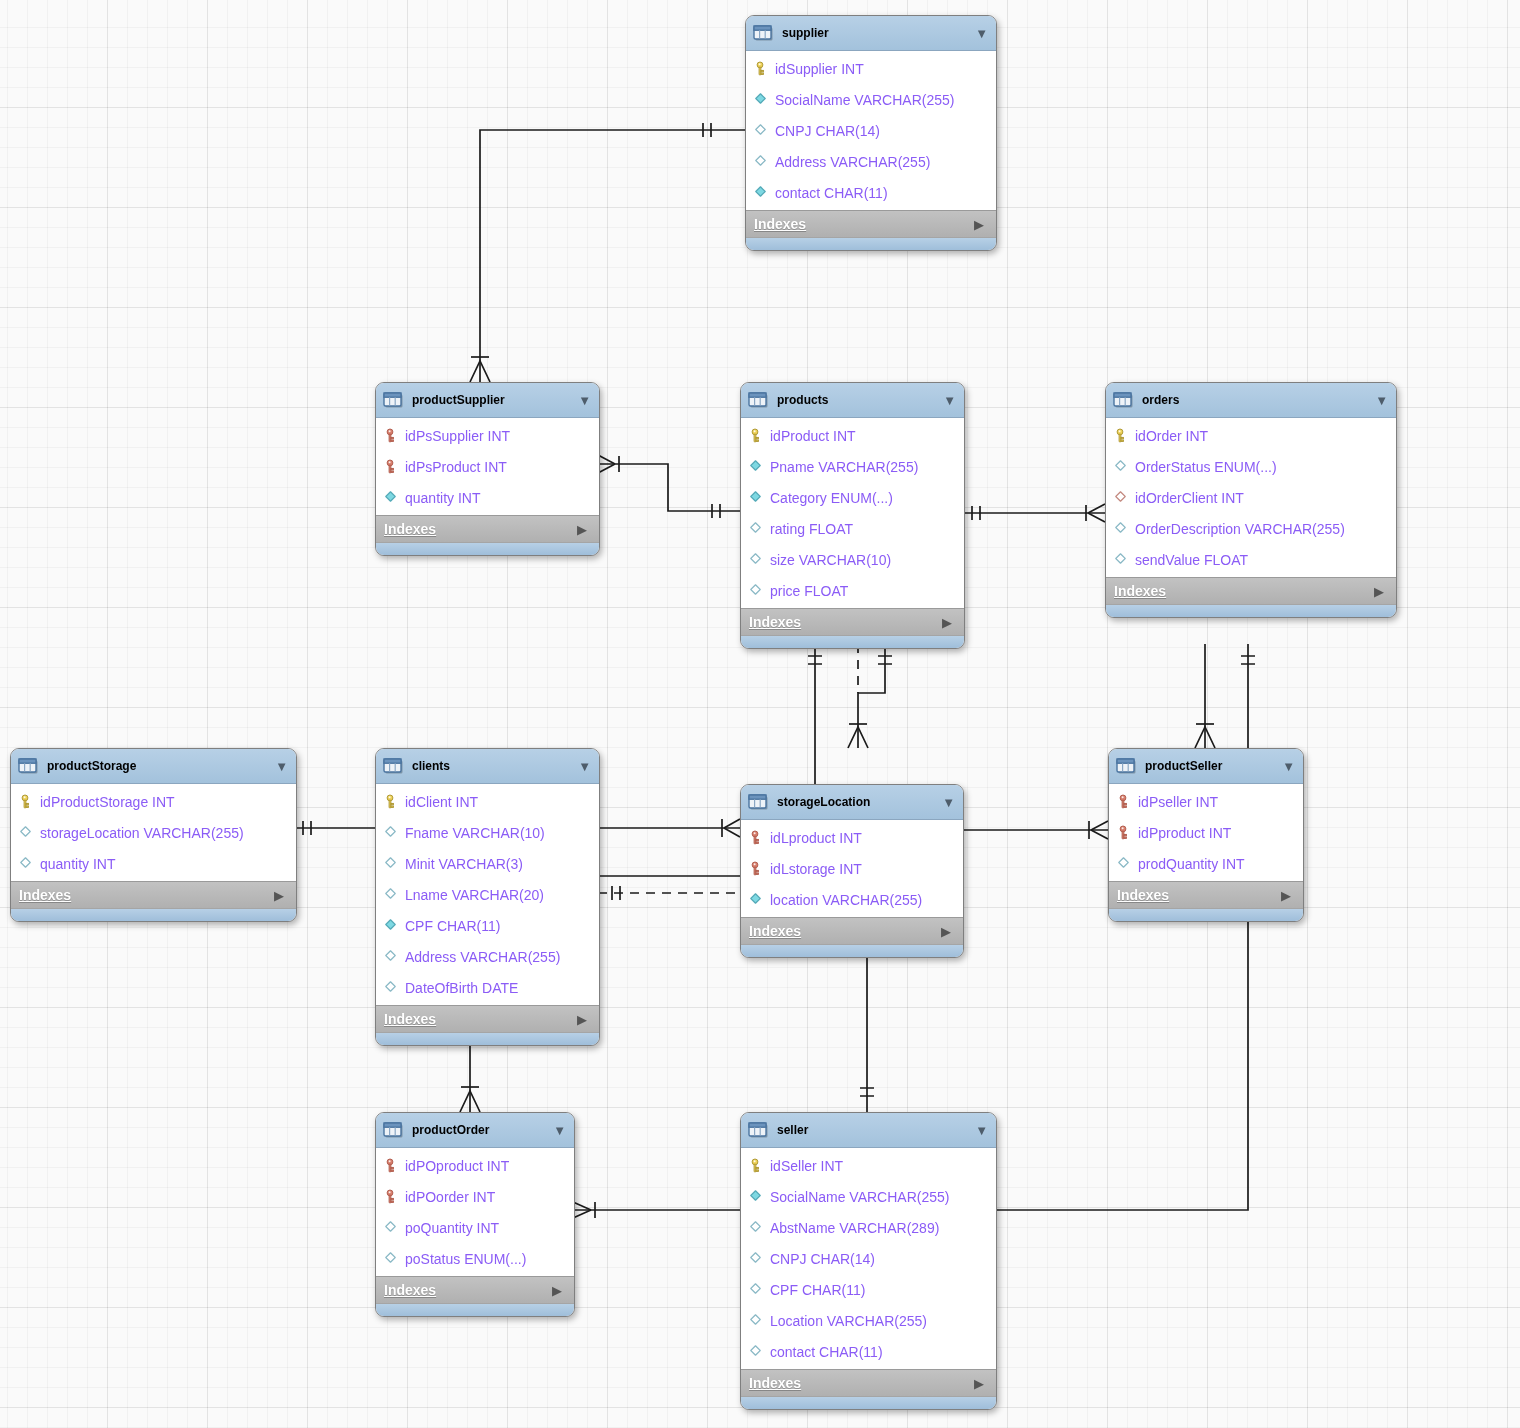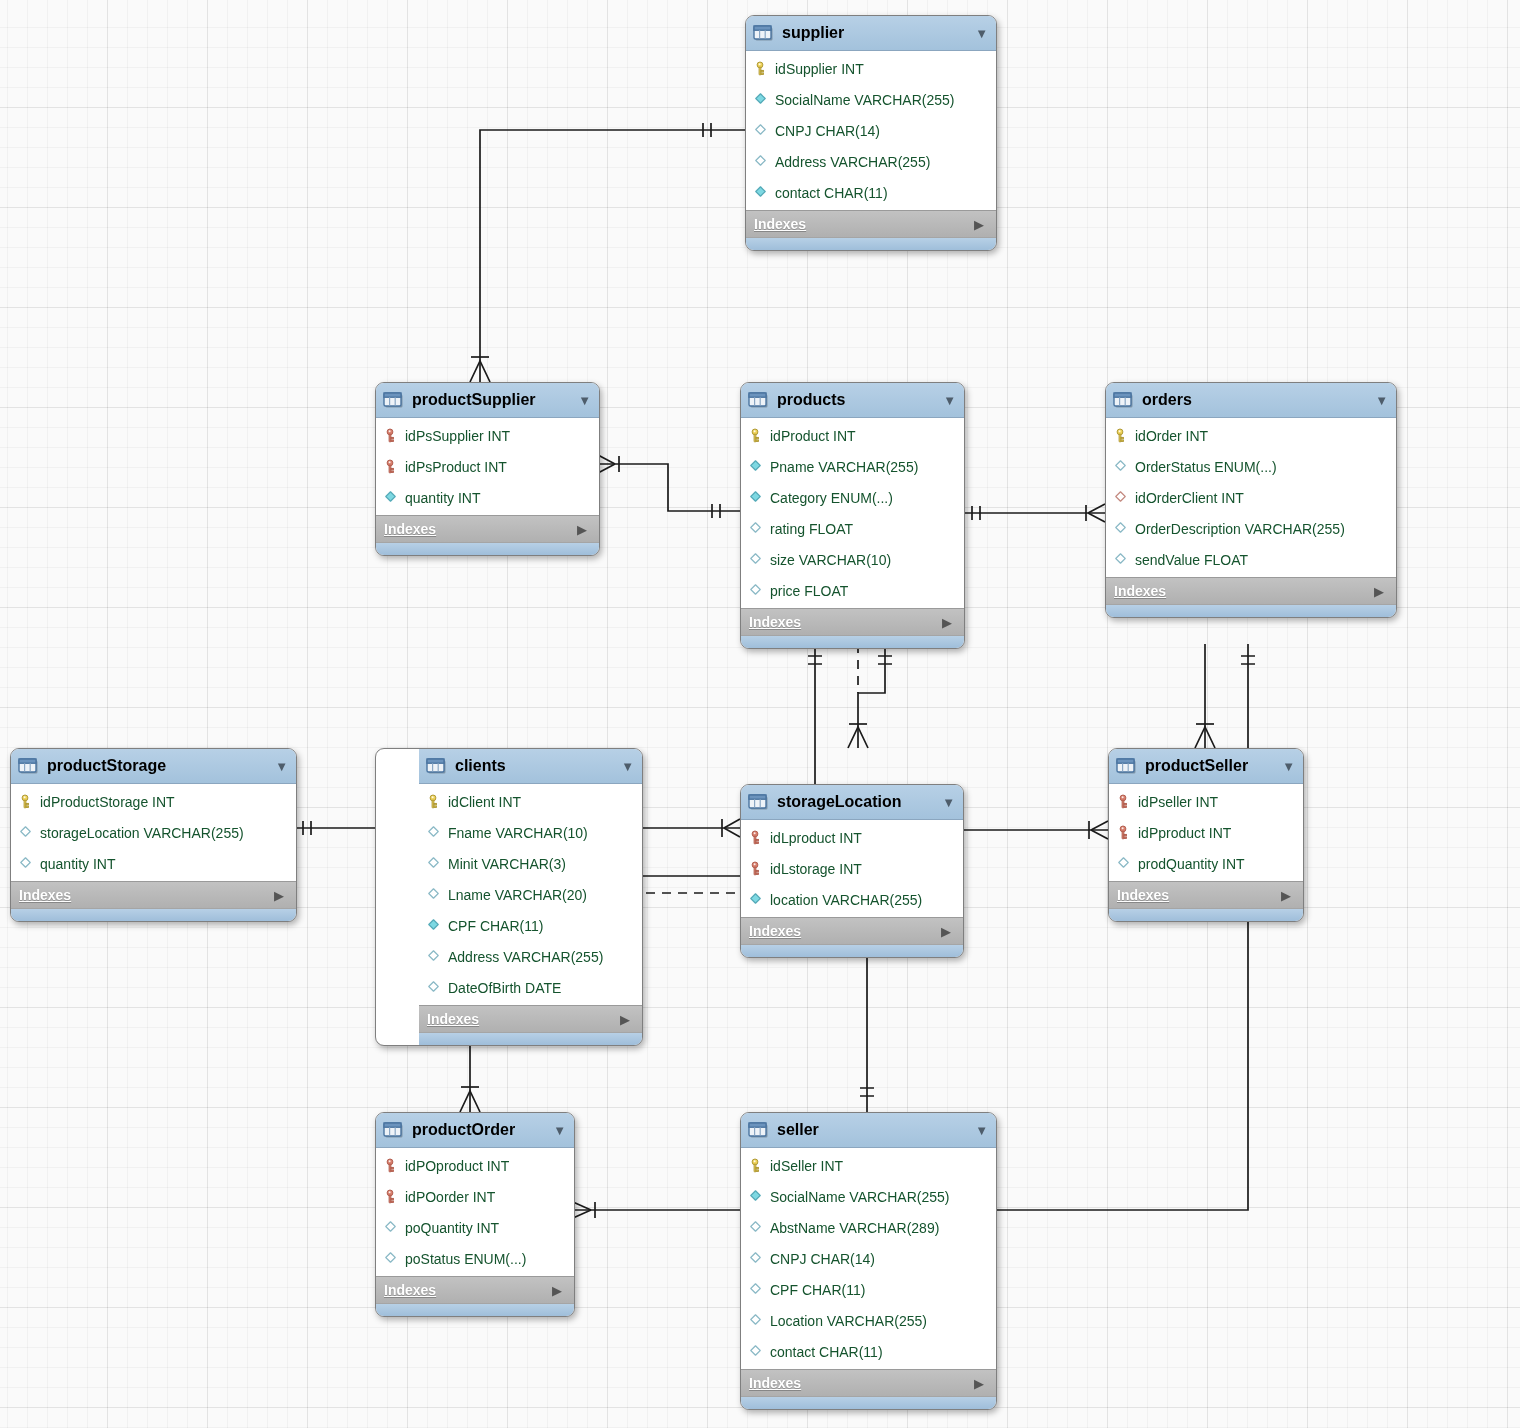--- a/index.html
+++ b/index.html
@@ -27,26 +27,26 @@
     box-shadow:2px 3px 6px rgba(0,0,0,.3);
     background:#fff;overflow:hidden;
   }
   .tbl-header{
     height:35px;display:flex;align-items:center;
     background:linear-gradient(#b7d0e6,#a3c2dc);
     border-bottom:1px solid #8ba6bf;
     padding:0 8px 0 6px;box-sizing:border-box;
   }
   .tbl-icon-wrap{display:inline-flex;width:24px;height:20px;margin-right:6px;}
-  .tbl-title{font-size:16px;font-weight:bold;color:#000;}
+  .tbl-title{font-size:12px;font-weight:bold;color:#000;}
   .arrow-down{margin-left:auto;font-size:13px;color:#4e5d6b;line-height:1;}
   .rows{background:#fff;padding:2px 0;}
   .row{height:31px;display:flex;align-items:center;padding-left:8px;}
   .row .icon{display:inline-flex;width:14px;height:15px;margin-right:7px;flex:none;}
-  .col-text{font-size:14px;color:#14532d;white-space:nowrap;}
+  .col-text{font-size:14px;color:#8b5cf6;white-space:nowrap;}
   .tbl-footer{
     height:28px;display:flex;align-items:center;
     background:linear-gradient(#c2c2c2,#b0b0b0);
     border-top:1px solid #9a9a9a;border-bottom:1px solid #a5a5a5;
     padding:0 12px 0 8px;box-sizing:border-box;
   }
   .footer-label{font-size:14px;font-weight:bold;color:#fff;
     text-shadow:0 1px 1px rgba(0,0,0,.25);text-decoration:underline;}
   .arrow-right{margin-left:auto;font-size:13px;color:#555;line-height:1;}
   .tbl-bottom{height:12px;background:linear-gradient(#b7d0e6,#9fbeda);}
@@ -441,21 +441,21 @@
             <span class="col-text">quantity INT</span>
           </div>
         </div>
     <div class="tbl-footer">
       <span class="footer-label">Indexes</span>
       <span class="arrow-right">▶</span>
     </div>
     <div class="tbl-bottom"></div>
   </div>
 
-  <div class="db-table" style="left: 375px; top: 748px; width: 223px; padding-left: 43px;">
+  <div class="db-table" style="left: 375px; top: 748px; width: 223px;">
     <div class="tbl-header">
       <span class="tbl-icon-wrap">
         <svg viewBox="0 0 22 19" width="22" height="19">
           <rect x="3.5" y="4.5" width="17" height="13" rx="1.5" fill="rgba(0,0,0,.25)"></rect>
           <rect x="2" y="3" width="17" height="13" rx="1.5" fill="#eef3f8" stroke="#4a74a0" stroke-width="1.4"></rect>
           <rect x="2" y="3" width="17" height="4.2" fill="#6b93bd" stroke="#4a74a0" stroke-width="1.4"></rect>
           <line x1="7.6" y1="7.2" x2="7.6" y2="15.5" stroke="#8aa7c4" stroke-width="1.2"></line>
           <line x1="13.2" y1="7.2" x2="13.2" y2="15.5" stroke="#8aa7c4" stroke-width="1.2"></line>
         </svg>
       </span>

